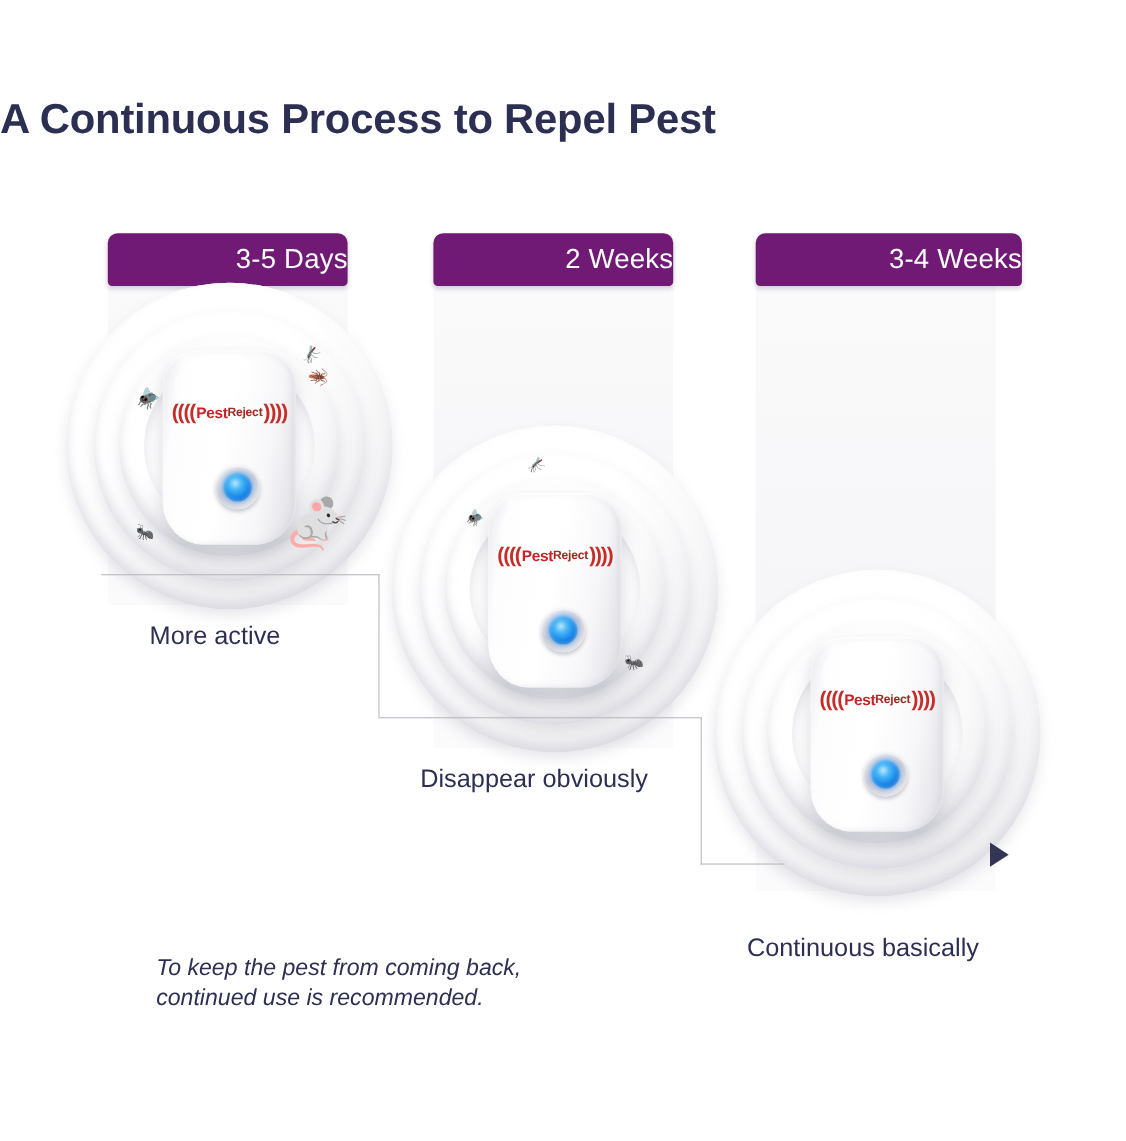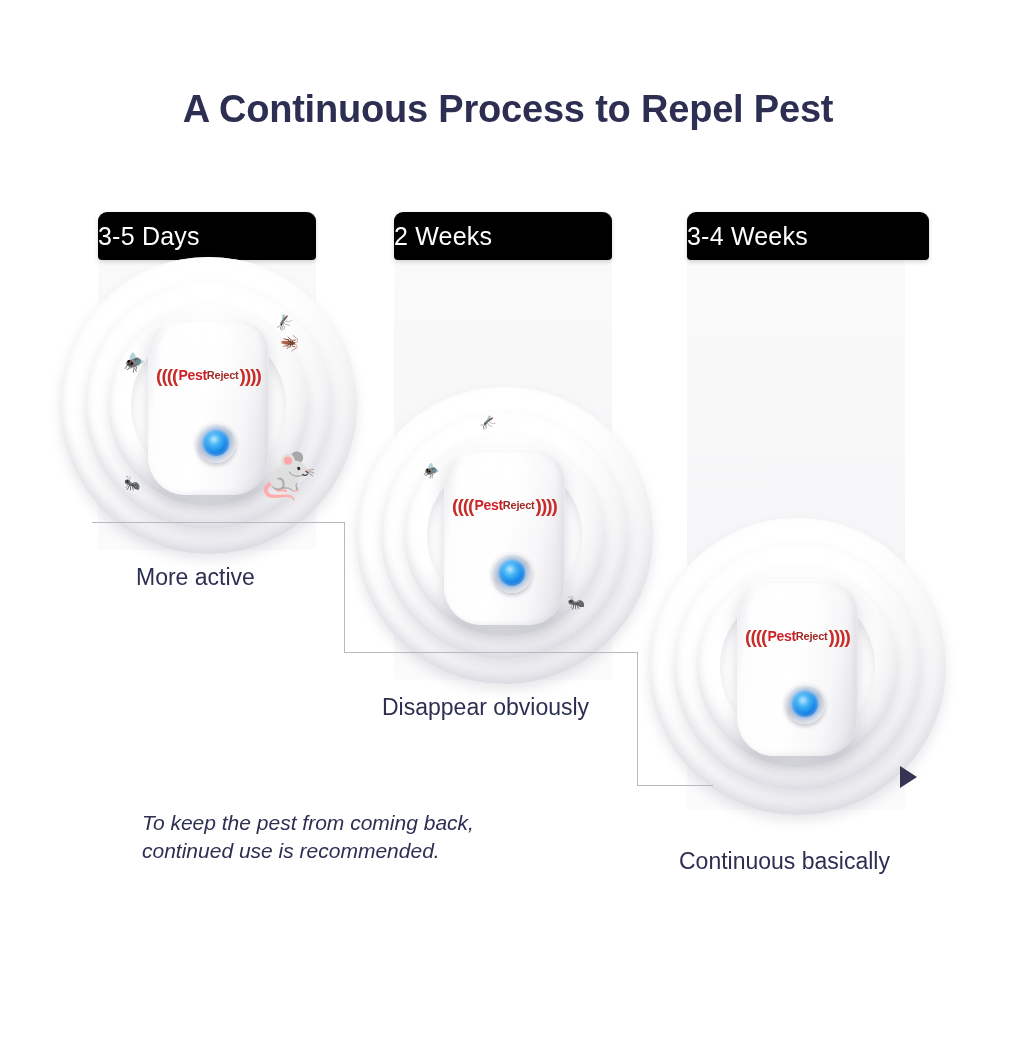--- a/index.html
+++ b/index.html
@@ -18,49 +18,49 @@
     inset: 0;
     background: #ffffff;
   }
 
   
   .title {
     position: absolute;
     top: 88px;
     left: 0;
     width: 1016px;
-    text-align: center;
+    text-align: left;
     font-size: 38px;
     font-weight: bold;
     color: #2c2f52;
     letter-spacing: -0.2px;
     white-space: nowrap;
   }
 
   
   .stage {
     position: absolute;
   }
 
   
   .panel {
     position: absolute;
     background: linear-gradient(180deg, #fafafb 0%, #f6f6f8 55%, #fbfbfc 100%);
   }
 
   .badge {
     position: absolute;
-    background: #000000;
+    background: #701a75;
     border-radius: 9px 9px 4px 4px;
     color: #ffffff;
     font-size: 25px;
     font-weight: 400;
     display: flex;
     align-items: center;
-    justify-content: flex-start;
+    justify-content: flex-end;
     letter-spacing: 0.2px;
     box-shadow: 0 2px 4px rgba(40,40,60,0.18);
   }
 
   
   .rings {
     position: absolute;
   }
   .ring {
     position: absolute;
@@ -319,16 +319,16 @@
       </div>
     </div>
 
     <div class="connector" style="left:637px; top:785px; width:76px; height:0; border-top-width:1.6px;"></div>
 
     <div class="arrow-head" style="left:900px; top:766px;"></div>
 
     <div class="caption" style="left:679px; top:832px;">Continuous basically</div>
   </div>
 
-  <div class="footnote" style="left:142px; top:809px;">To keep the pest from coming back,
+  <div class="footnote" style="left:142px; top:866px;">To keep the pest from coming back,
 continued use is recommended.</div>
 
 </div>
 
 </body></html>

